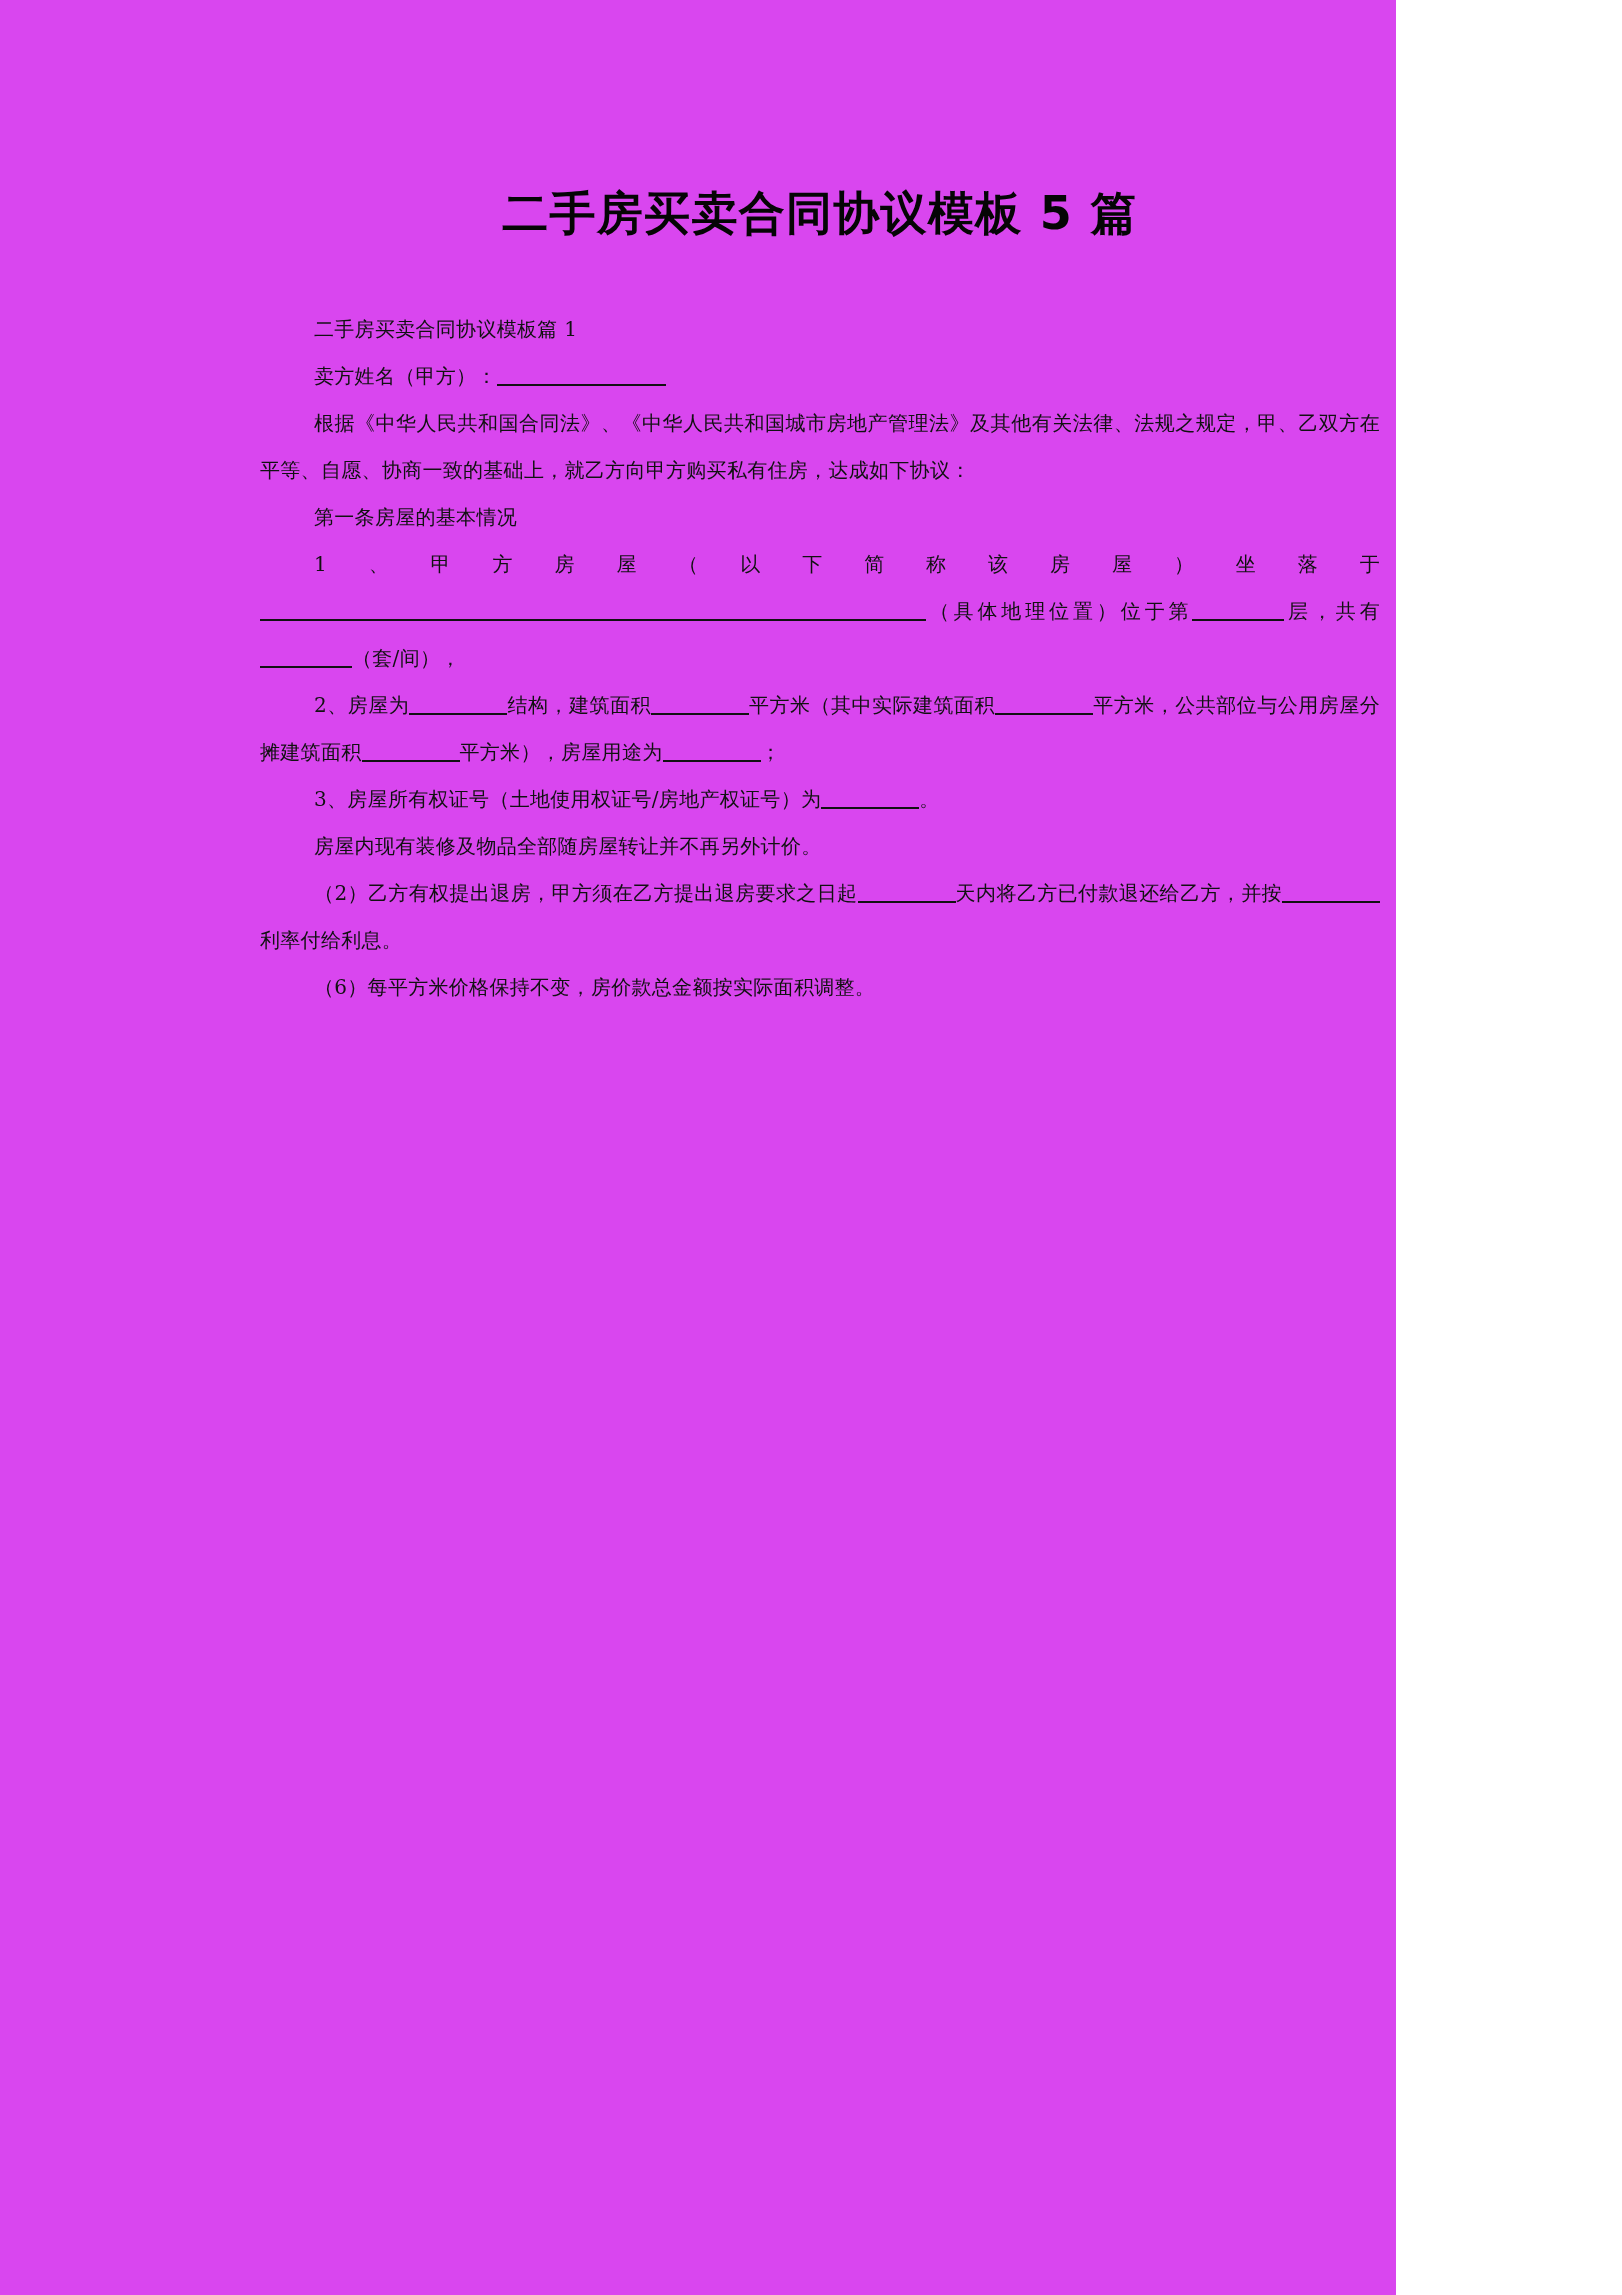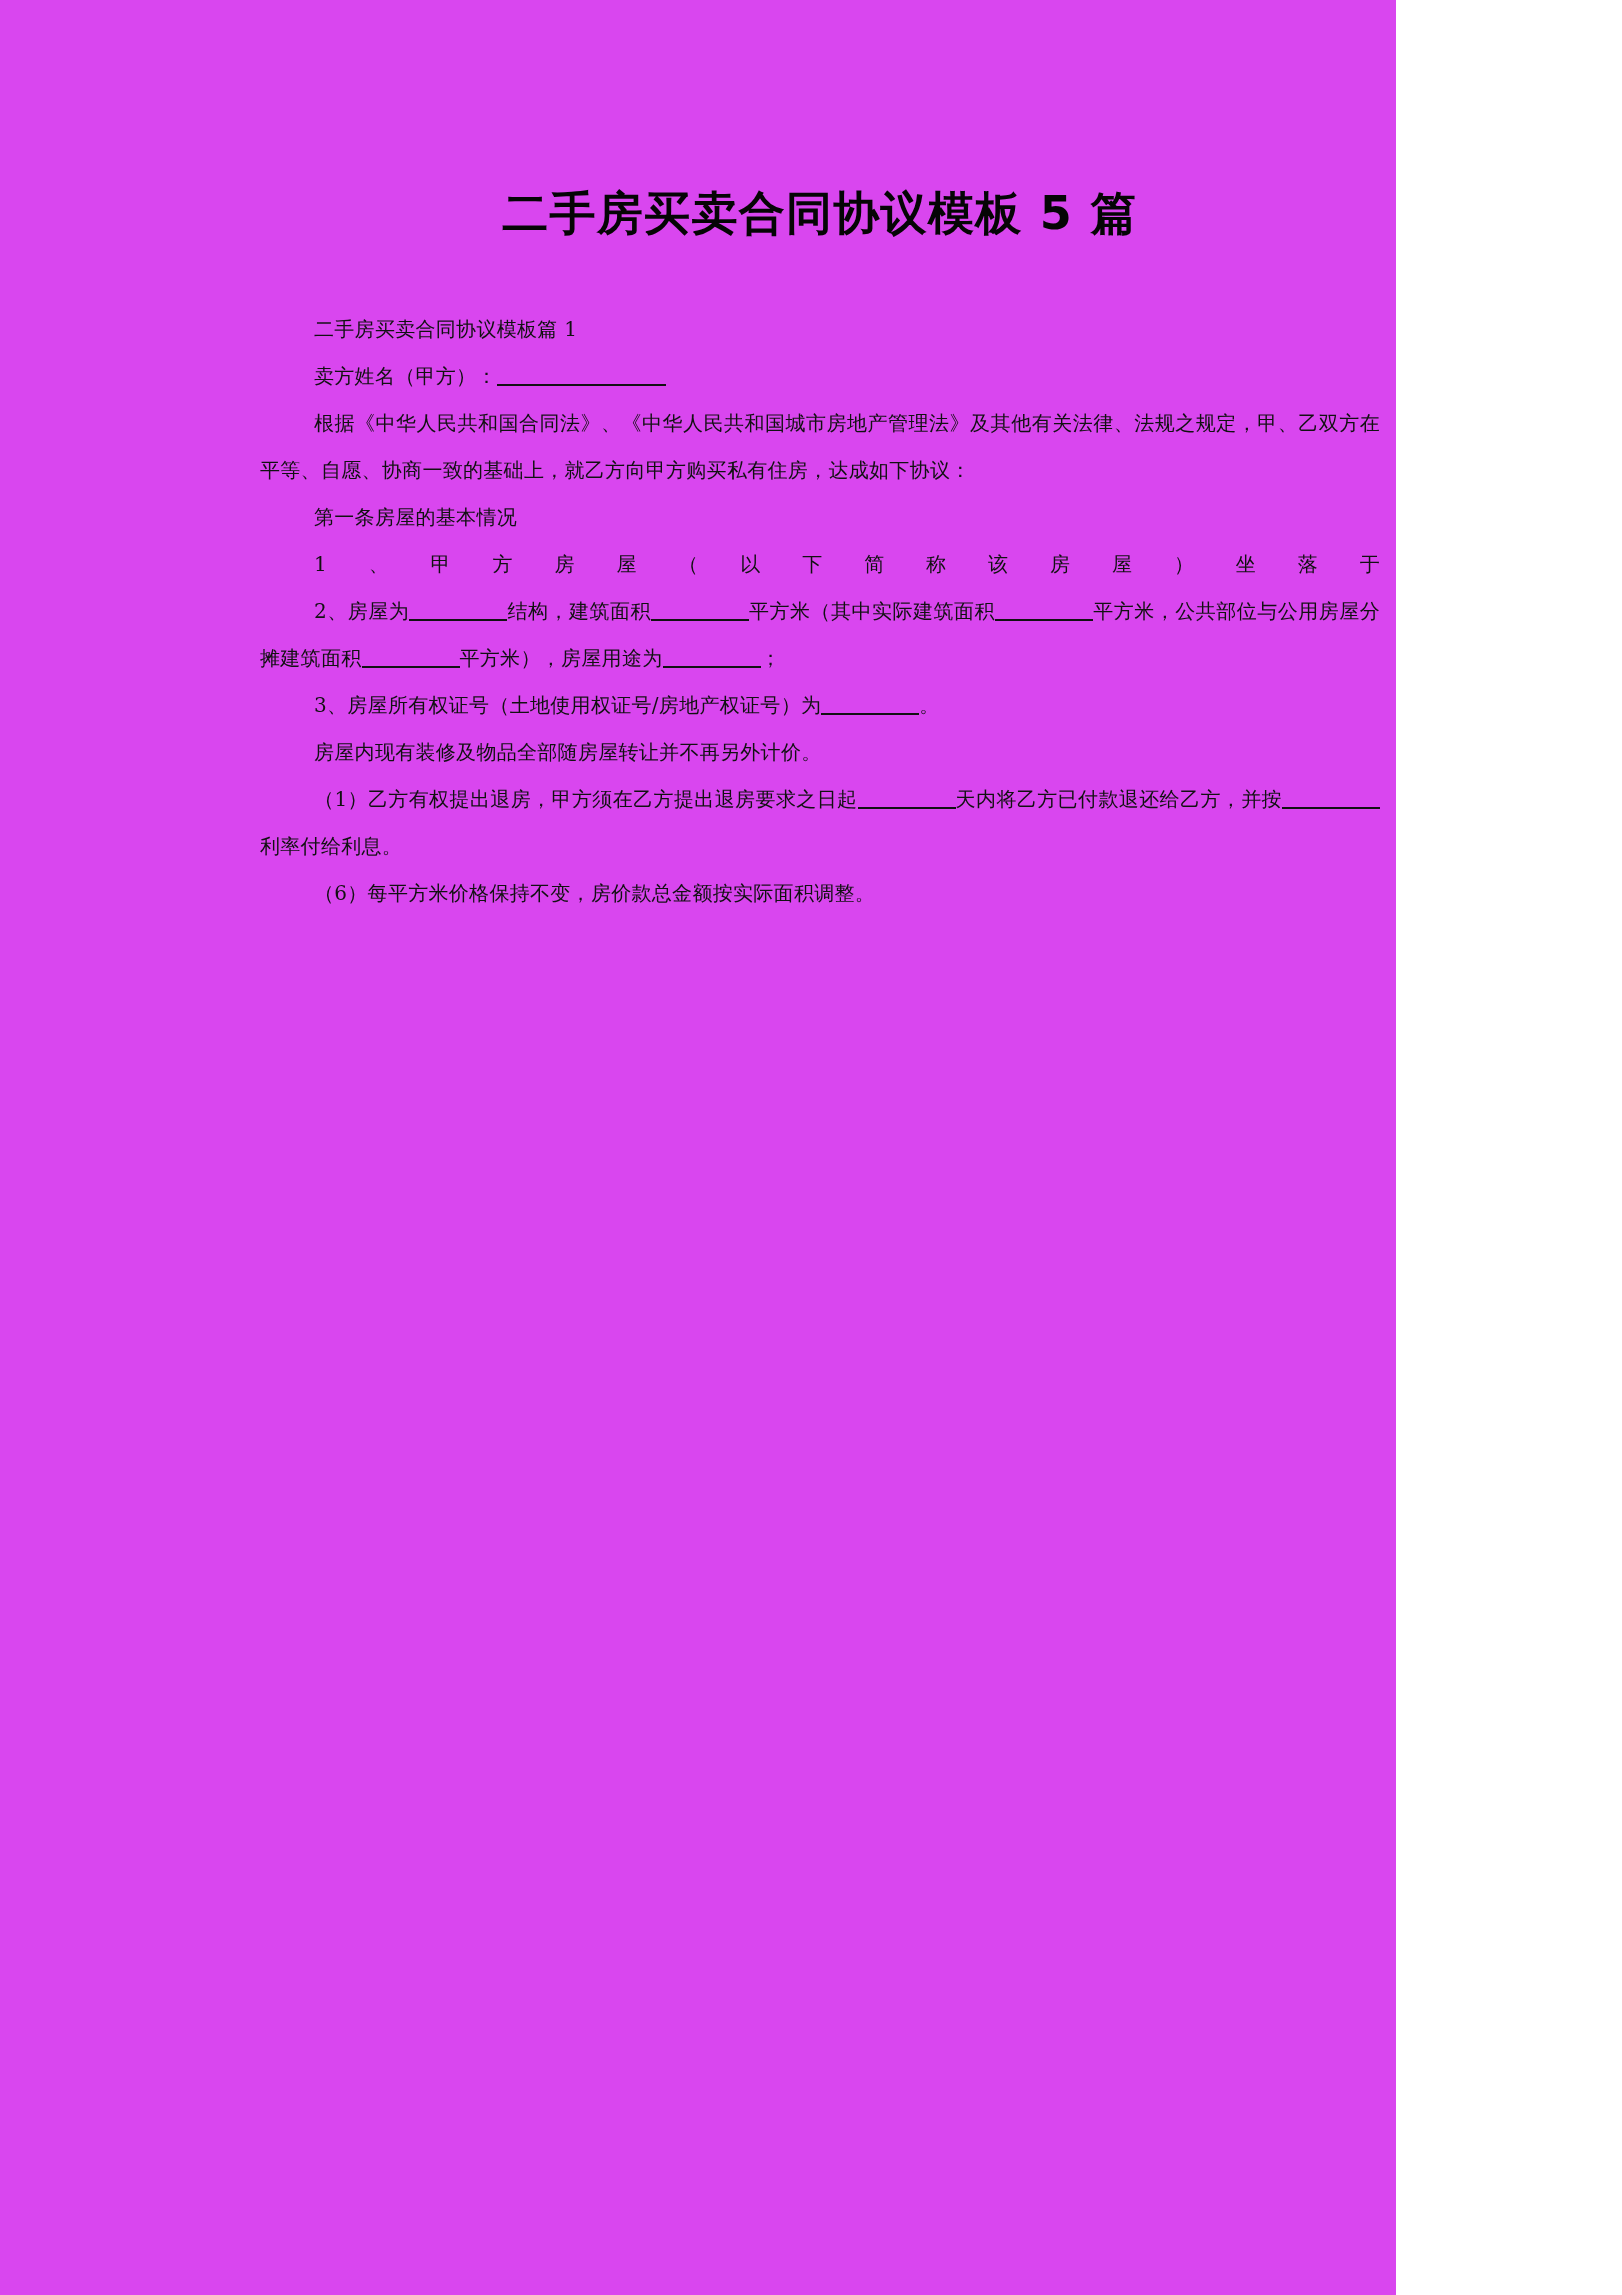--- a/index.html
+++ b/index.html
@@ -85,37 +85,40 @@
         <span>卖方姓名（甲方）：</span><span class="blank w-name"></span>
       </p>
 
 
       <p class="para indent">根据《中华人民共和国合同法》、《中华人民共和国城市房地产管理法》及其他有关法律、法规之规定，甲、乙双方在平等、自愿、协商一致的基础上，就乙方向甲方购买私有住房，达成如下协议：</p>
 
       <p class="para indent">第一条房屋的基本情况</p>
 
       <p class="para indent spread">1、甲方房屋（以下简称该房屋）坐落于</p>
 
+      <p class="para noindent">
+        <span class="blank w-addr"></span><span>（具体地理位置）位于第</span><span class="blank w-short"></span><span>层，共有</span><span class="blank w-short"></span><span>（套/间），</span>
+      </p>
 
       <p class="para indent">
         <span>2、房屋为</span><span class="blank w-med"></span><span>结构，建筑面积</span><span class="blank w-med"></span><span>平方米（其中实际建筑面积</span><span class="blank w-med"></span><span>平方米，公共部位与公用房屋分摊建筑面积</span><span class="blank w-med"></span><span>平方米），房屋用途为</span><span class="blank w-med"></span><span>；</span>
       </p>
 
       <p class="para indent">
         <span>3、房屋所有权证号（土地使用权证号/房地产权证号）为</span><span class="blank w-med"></span><span>。</span>
       </p>
 
       <p class="para indent">房屋内现有装修及物品全部随房屋转让并不再另外计价。</p>
 
 
 
 
 
       <p class="para indent">
-        <span>（1）乙方有权提出退房，甲方须在乙方提出退房要求之日起</span><span class="blank w-med"></span><span>天内将乙方已付款退还给乙方，并按</span><span class="blank w-med"></span><span>利率付给利息。</span>
+        <span>（2）乙方有权提出退房，甲方须在乙方提出退房要求之日起</span><span class="blank w-med"></span><span>天内将乙方已付款退还给乙方，并按</span><span class="blank w-med"></span><span>利率付给利息。</span>
       </p>
 
       <p class="para indent">（6）每平方米价格保持不变，房价款总金额按实际面积调整。</p>
 
     </div>
   </div>
 </div>
 
 
 </body></html>

